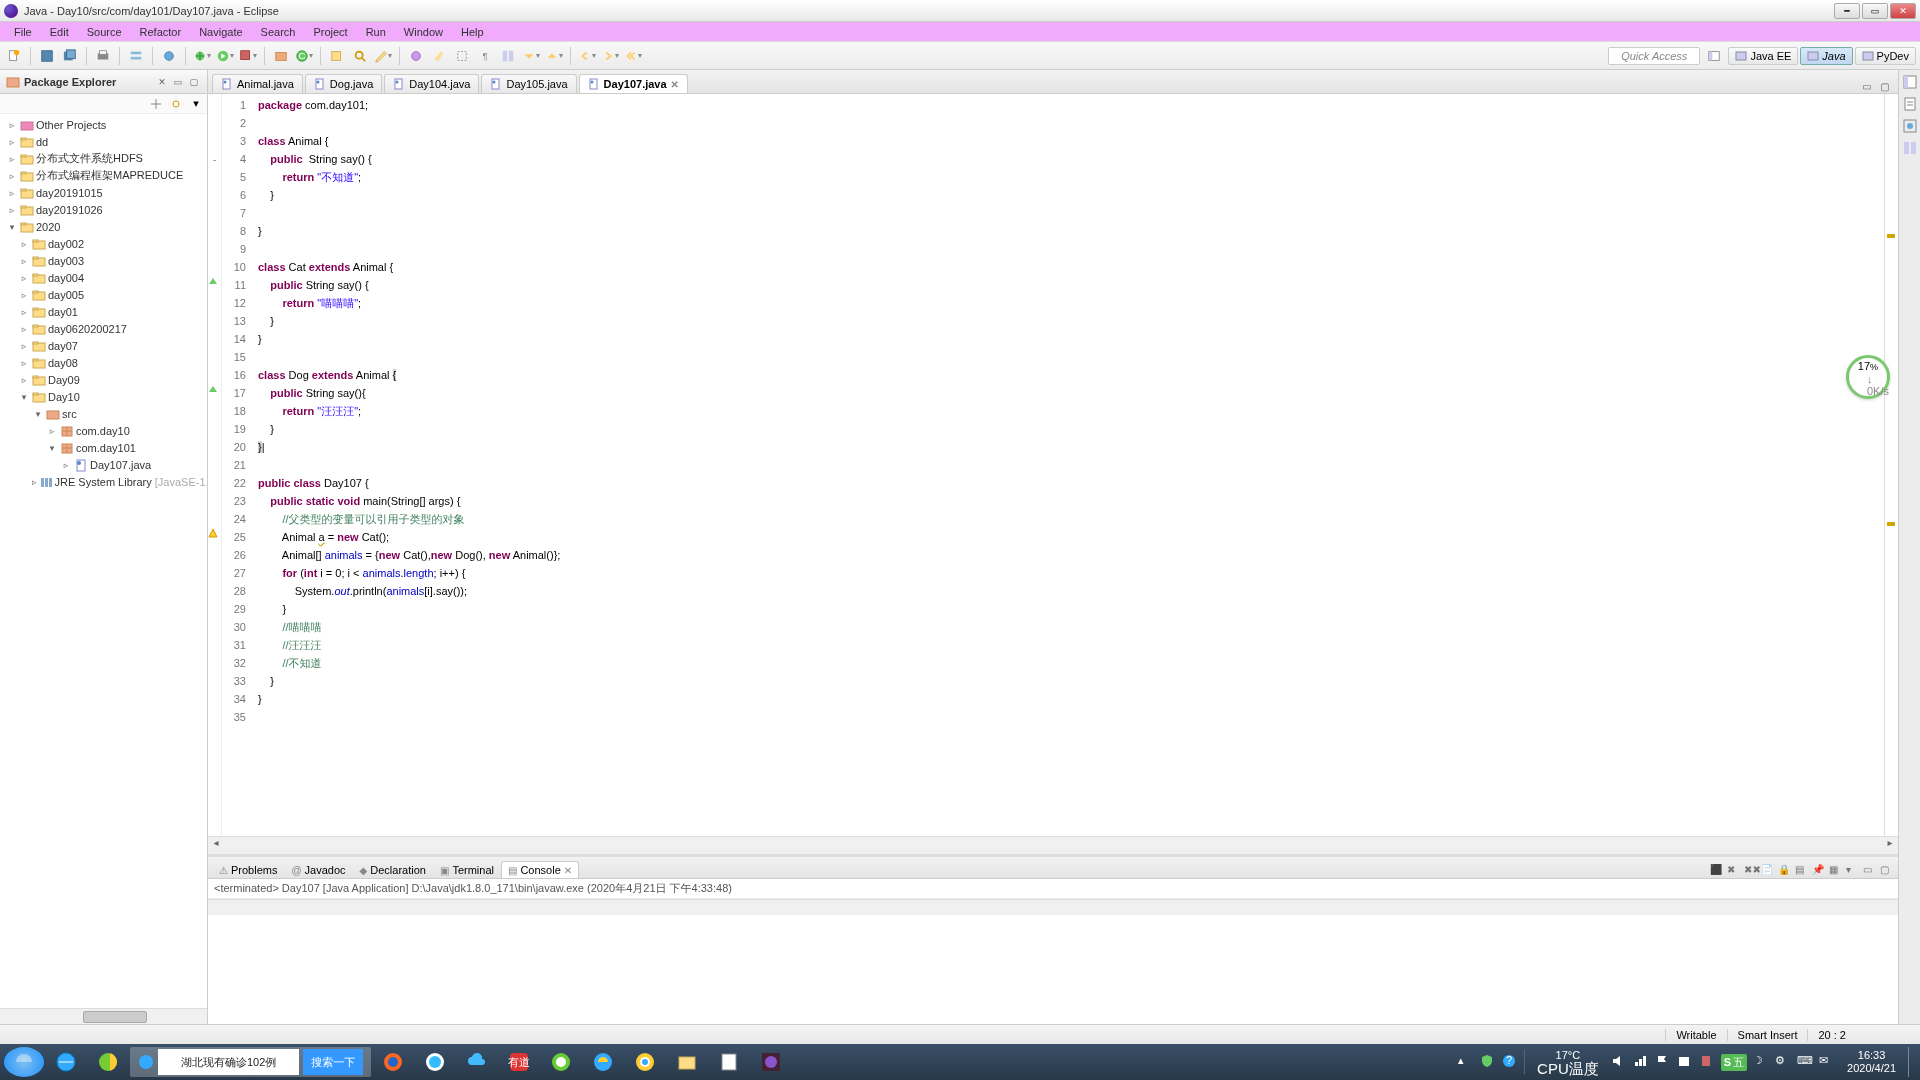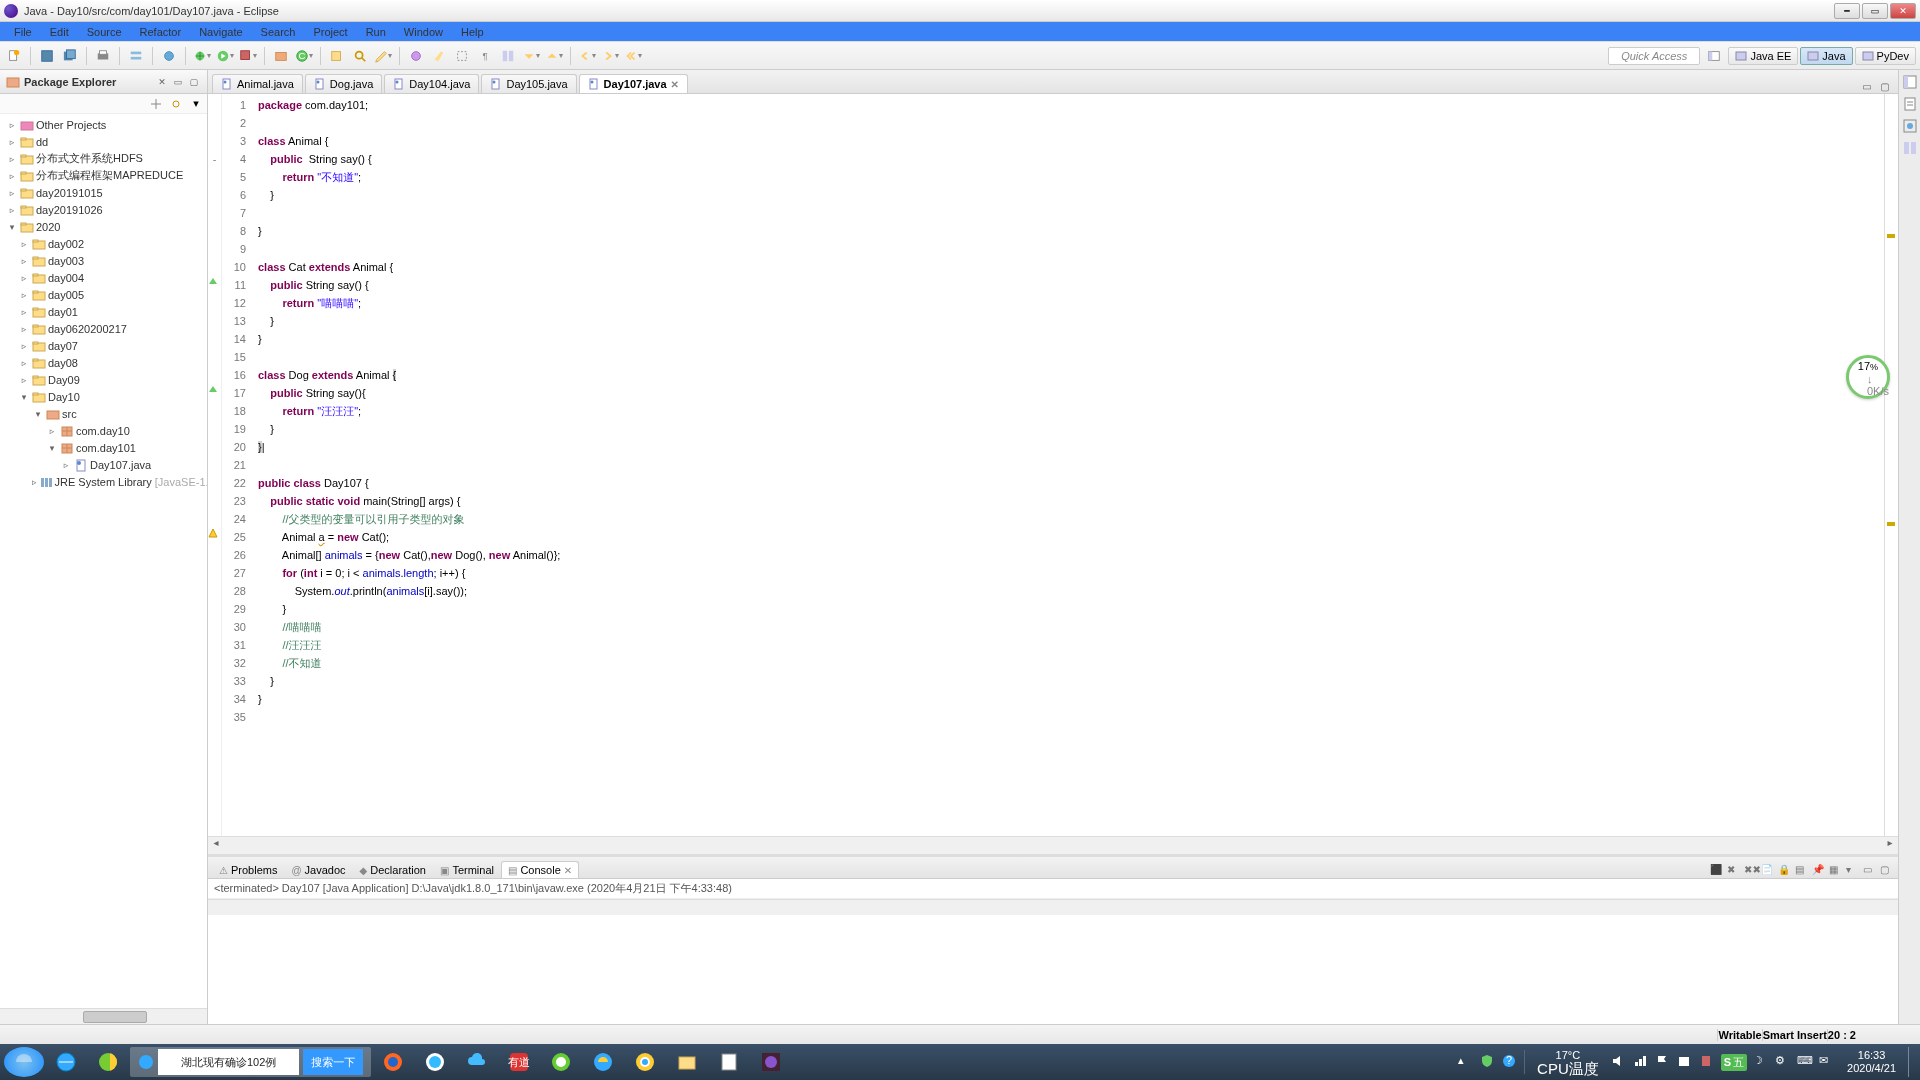--- a/index.html
+++ b/index.html
@@ -3,30 +3,30 @@
 <meta charset="utf-8">
 <style>
 *{margin:0;padding:0;box-sizing:border-box;font-family:"Microsoft YaHei",Tahoma,Arial,sans-serif;font-size:11px;}
 body{background:#f0f0f0;width:1920px;height:1080px;overflow:hidden;display:flex;flex-direction:column;}
 .titlebar{height:22px;background:linear-gradient(#fff,#e8e8e8);display:flex;align-items:center;padding:0 4px;border-bottom:1px solid #ccc;}
 .titlebar .eclipse-icon{width:14px;height:14px;background:radial-gradient(circle at 30% 30%,#6a5acd,#4b0082);border-radius:50%;margin-right:6px;}
 .titlebar .title{flex:1;color:#333;}
 .window-controls{display:flex;gap:2px;}
 .window-controls .btn{width:26px;height:16px;background:linear-gradient(#f8f8f8,#ddd);border:1px solid #aaa;border-radius:2px;display:flex;align-items:center;justify-content:center;font-size:9px;}
 .window-controls .btn.close{background:linear-gradient(#e88,#c44);color:#fff;}
-.menubar{height:20px;background:#3b82f6;display:flex;align-items:center;padding:0 6px;gap:2px;border-bottom:1px solid #ddd;}
+.menubar{height:20px;background:#f0abfc;display:flex;align-items:center;padding:0 6px;gap:2px;border-bottom:1px solid #ddd;}
 .menubar .menu{padding:2px 8px;color:#333;cursor:pointer;}
 .toolbar{height:28px;background:linear-gradient(#f8f8f8,#ececec);display:flex;align-items:center;padding:0 4px;gap:3px;border-bottom:1px solid #ccc;}
 .toolbar .tbtn{width:20px;height:20px;display:flex;align-items:center;justify-content:center;border-radius:2px;}
 .toolbar .sep{width:1px;height:18px;background:#ccc;margin:0 3px;}
 .toolbar .tbtn .ico{width:14px;height:14px;}
 .toolbar-right{margin-left:auto;display:flex;align-items:center;gap:4px;}
 .quick-access{border:1px solid #ccc;background:#fff;padding:2px 12px;color:#888;font-style:italic;border-radius:2px;}
 .persp-btn{padding:2px 6px;border:1px solid #ccc;background:linear-gradient(#fafafa,#e8e8e8);border-radius:2px;display:flex;align-items:center;gap:3px;}
-.persp-btn.active{background:linear-gradient(#d8e8f8,#c0d8f0);border-color:#7aa;}
+.persp-btn.active{background:linear-gradient(#d8e8f8,#c0d8f0);border-color:#7aa;font-style:italic;}
 .persp-ico{width:12px;height:12px;}
 
 .workarea{flex:1;display:flex;min-height:0;}
 .left-panel{width:208px;background:#fff;border-right:1px solid #ccc;display:flex;flex-direction:column;}
 .view-header{height:24px;background:linear-gradient(#fafafa,#e6e6e6);display:flex;align-items:center;padding:0 6px;border-bottom:1px solid #ccc;}
 .view-header .vico{width:14px;height:14px;margin-right:4px;}
 .view-header .vtitle{flex:1;font-weight:bold;color:#333;}
 .view-header .vbtns{display:flex;gap:2px;}
 .view-header .vbtn{width:14px;height:14px;display:flex;align-items:center;justify-content:center;font-size:9px;color:#666;}
 .view-toolbar{height:20px;background:#fafafa;display:flex;justify-content:flex-end;align-items:center;padding:0 4px;gap:6px;border-bottom:1px solid #eee;}
@@ -79,21 +79,21 @@
 .bp-toolbar{margin-left:auto;display:flex;gap:3px;align-items:center;}
 .bp-toolbar .bico{width:14px;height:14px;display:inline-flex;}
 .console-info{padding:2px 6px;color:#555;border-bottom:1px solid #eee;}
 .console-body{flex:1;padding:2px 6px;font-family:Consolas,monospace;font-size:12px;line-height:16px;white-space:pre;overflow:auto;}
 .bp-hscroll{height:16px;background:#f0f0f0;border-top:1px solid #ddd;}
 
 .right-trim{width:22px;background:#ececec;border-left:1px solid #ccc;display:flex;flex-direction:column;align-items:center;padding-top:4px;gap:6px;}
 .right-trim .rico{width:16px;height:16px;}
 
 .statusbar{height:20px;background:linear-gradient(#f4f4f4,#e8e8e8);display:flex;align-items:center;border-top:1px solid #ccc;padding:0 4px;}
-.statusbar .cell{padding:0 0;border-left:1px solid #ccc;font-weight:bold;}
+.statusbar .cell{padding:0 10px;border-left:1px solid #ccc;}
 .statusbar .filler{flex:1;}
 
 .taskbar{height:36px;background:linear-gradient(#3a5068,#283848);display:flex;align-items:center;padding:0 4px;gap:2px;}
 .taskbar .start{width:40px;height:30px;background:radial-gradient(circle,#7ec0ee,#1e90ff);border-radius:50%;display:flex;align-items:center;justify-content:center;}
 .taskbar .task{width:40px;height:30px;border-radius:2px;display:flex;align-items:center;justify-content:center;}
 .taskbar .task.wide{width:auto;padding:0 8px;background:rgba(255,255,255,0.25);color:#222;gap:4px;}
 .taskbar .search-box{height:26px;background:#fff;display:flex;align-items:center;padding:0 23px;gap:4px;}
 .taskbar .search-btn{height:26px;background:#3399ff;color:#fff;padding:0 8px;display:flex;align-items:center;}
 .taskbar .tray{margin-left:auto;display:flex;align-items:center;gap:6px;color:#fff;height:100%;}
 .taskbar .tray .tico{width:16px;height:16px;}

